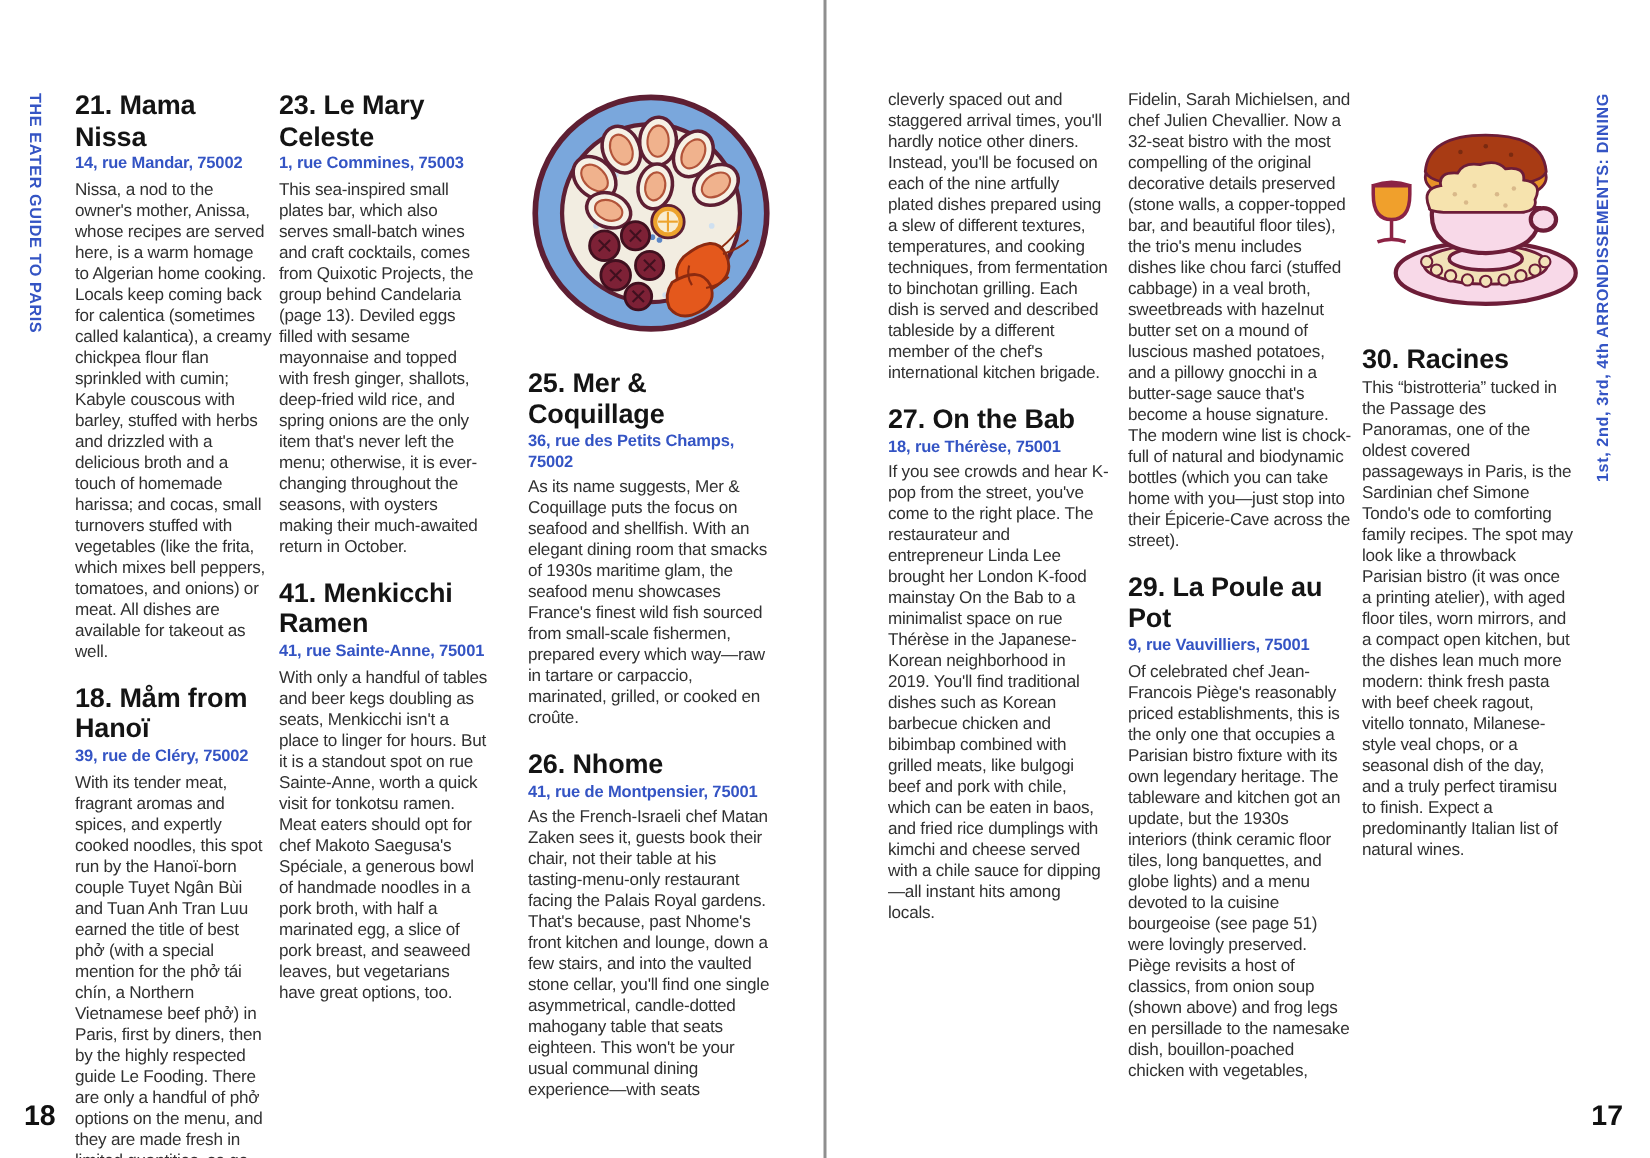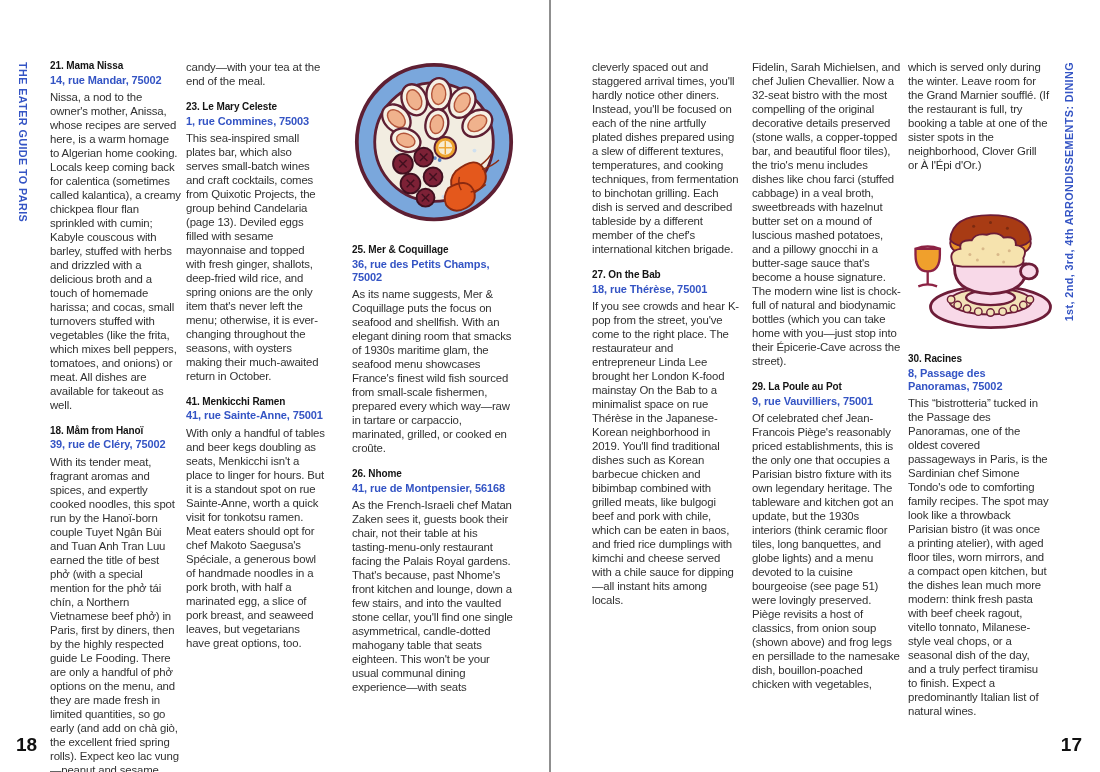--- a/index.html
+++ b/index.html
@@ -14,21 +14,21 @@
     background:#8f8f8f;
   }
   .col{position:absolute;top:60px;}
   .col-1{left:50px;width:131px;}
   .col-2{left:186px;width:139px;}
   .col-3{left:352px;width:163px;}
   .col-4{left:592px;width:147px;}
   .col-5{left:752px;width:149px;}
   .col-6{left:908px;width:141px;}
   .entry h3{
-    font-size:10px;line-height:1.15;margin:0 0 2px 0;
+    font-size:18px;line-height:1.15;margin:0 0 2px 0;
     color:#141414;font-weight:bold;letter-spacing:-0.1px;
   }
   .addr{
     font-size:11px;line-height:1.22;margin:0 0 3px 0;
     color:#3454c4;font-weight:bold;letter-spacing:-0.1px;
   }
   .body, .cont{
     font-size:11.4px;line-height:14px;margin:0;
     color:#313131;letter-spacing:-0.15px;
   }
@@ -73,21 +73,20 @@
       <p class="body">Nissa, a nod to the owner's mother, Anissa, whose recipes are served here, is a warm homage to Algerian home cooking. Locals keep coming back for calentica (sometimes called kalantica), a creamy chickpea flour flan sprinkled with cumin; Kabyle couscous with barley, stuffed with herbs and drizzled with a delicious broth and a touch of homemade harissa; and cocas, small turnovers stuffed with vegetables (like the frita, which mixes bell peppers, tomatoes, and onions) or meat. All dishes are available for takeout as well.</p>
     </section>
     <section class="entry">
       <h3>18. Måm from Hanoï</h3>
       <p class="addr">39, rue de Cléry, 75002</p>
       <p class="body">With its tender meat, fragrant aromas and spices, and expertly cooked noodles, this spot run by the Hanoï-born couple Tuyet Ngân Bùi and Tuan Anh Tran Luu earned the title of best phở (with a special mention for the phở tái chín, a Northern Vietnamese beef phở) in Paris, first by diners, then by the highly respected guide Le Fooding. There are only a handful of phở options on the menu, and they are made fresh in limited quantities, so go early (and add on chà giò, the excellent fried spring rolls). Expect keo lac vung—peanut and sesame</p>
     </section>
   </div>
 
   <div class="col col-2">
-    <p class="cont">candy—with your tea at the end of the meal.</p>
     <section class="entry">
       <h3>23. Le Mary Celeste</h3>
       <p class="addr">1, rue Commines, 75003</p>
       <p class="body">This sea-inspired small plates bar, which also serves small-batch wines and craft cocktails, comes from Quixotic Projects, the group behind Candelaria (page 13). Deviled eggs filled with sesame mayonnaise and topped with fresh ginger, shallots, deep-fried wild rice, and spring onions are the only item that's never left the menu; otherwise, it is ever-changing throughout the seasons, with oysters making their much-awaited return in October.</p>
     </section>
     <section class="entry">
       <h3>41. Menkicchi Ramen</h3>
       <p class="addr">41, rue Sainte-Anne, 75001</p>
       <p class="body">With only a handful of tables and beer kegs doubling as seats, Menkicchi isn't a place to linger for hours. But it is a standout spot on rue Sainte-Anne, worth a quick visit for tonkotsu ramen. Meat eaters should opt for chef Makoto Saegusa's Spéciale, a generous bowl of handmade noodles in a pork broth, with half a marinated egg, a slice of pork breast, and seaweed leaves, but vegetarians have great options, too.</p>
     </section>
@@ -179,21 +178,21 @@
         </g>
       </svg>
     </span>
     <section class="entry">
       <h3>25. Mer &amp; Coquillage</h3>
       <p class="addr">36, rue des Petits Champs, 75002</p>
       <p class="body">As its name suggests, Mer &amp; Coquillage puts the focus on seafood and shellfish. With an elegant dining room that smacks of 1930s maritime glam, the seafood menu showcases France's finest wild fish sourced from small-scale fishermen, prepared every which way—raw in tartare or carpaccio, marinated, grilled, or cooked en croûte.</p>
     </section>
     <section class="entry">
       <h3>26. Nhome</h3>
-      <p class="addr">41, rue de Montpensier, 56168</p>
+      <p class="addr">41, rue de Montpensier, 75001</p>
       <p class="body">As the French-Israeli chef Matan Zaken sees it, guests book their chair, not their table at his tasting-menu-only restaurant facing the Palais Royal gardens. That's because, past Nhome's front kitchen and lounge, down a few stairs, and into the vaulted stone cellar, you'll find one single asymmetrical, candle-dotted mahogany table that seats eighteen. This won't be your usual communal dining experience—with seats</p>
     </section>
   </div>
 
   <div class="col col-4">
     <p class="cont">cleverly spaced out and staggered arrival times, you'll hardly notice other diners. Instead, you'll be focused on each of the nine artfully plated dishes prepared using a slew of different textures, temperatures, and cooking techniques, from fermentation to binchotan grilling. Each dish is served and described tableside by a different member of the chef's international kitchen brigade.</p>
     <section class="entry">
       <h3>27. On the Bab</h3>
       <p class="addr">18, rue Thérèse, 75001</p>
       <p class="body">If you see crowds and hear K-pop from the street, you've come to the right place. The restaurateur and entrepreneur Linda Lee brought her London K-food mainstay On the Bab to a minimalist space on rue Thérèse in the Japanese-Korean neighborhood in 2019. You'll find traditional dishes such as Korean barbecue chicken and bibimbap combined with grilled meats, like bulgogi beef and pork with chile, which can be eaten in baos, and fried rice dumplings with kimchi and cheese served with a chile sauce for dipping—all instant hits among locals.</p>
@@ -203,21 +202,20 @@
   <div class="col col-5">
     <p class="cont">Fidelin, Sarah Michielsen, and chef Julien Chevallier. Now a 32-seat bistro with the most compelling of the original decorative details preserved (stone walls, a copper-topped bar, and beautiful floor tiles), the trio's menu includes dishes like chou farci (stuffed cabbage) in a veal broth, sweetbreads with hazelnut butter set on a mound of luscious mashed potatoes, and a pillowy gnocchi in a butter-sage sauce that's become a house signature. The modern wine list is chock-full of natural and biodynamic bottles (which you can take home with you—just stop into their Épicerie-Cave across the street).</p>
     <section class="entry">
       <h3>29. La Poule au Pot</h3>
       <p class="addr">9, rue Vauvilliers, 75001</p>
       <p class="body">Of celebrated chef Jean-Francois Piège's reasonably priced establishments, this is the only one that occupies a Parisian bistro fixture with its own legendary heritage. The tableware and kitchen got an update, but the 1930s interiors (think ceramic floor tiles, long banquettes, and globe lights) and a menu devoted to la cuisine bourgeoise (see page 51) were lovingly preserved. Piège revisits a host of classics, from onion soup (shown above) and frog legs en persillade to the namesake dish, bouillon-poached chicken with vegetables,</p>
     </section>
   </div>
 
   <div class="col col-6">
-    <p class="cont">which is served only during the winter. Leave room for the Grand Marnier soufflé. (If the restaurant is full, try booking a table at one of the sister spots in the neighborhood, Clover Grill or À l'Épi d'Or.)</p>
     <span class="illus" style="width:150px;">
       <svg width="150" height="152" viewBox="0 0 160 162">
 
         <ellipse cx="88" cy="130" rx="64" ry="22" fill="#f8d9e8" stroke="#6d1d38" stroke-width="3"></ellipse>
         <ellipse cx="88" cy="124" rx="44" ry="14" fill="#f2e2b8" stroke="#6d1d38" stroke-width="2"></ellipse>
         <g fill="#f2e2b8" stroke="#6d1d38" stroke-width="1.5">
           <circle cx="46" cy="122" r="4"></circle>
             <circle cx="53" cy="128" r="4"></circle>
             <circle cx="63" cy="132" r="4"></circle>
           <circle cx="75" cy="135" r="4"></circle>
@@ -254,21 +252,20 @@
         <g stroke="#8c2344" stroke-width="2.5">
           <path d="M8,74 q0,18 13,18 q13,0 13,-18 l0,-6 -26,0 z" fill="#f0a02c"></path>
           <path d="M8,68 q13,-5 26,0" fill="none"></path>
           <line x1="21" y1="92" x2="21" y2="106"></line>
           <path d="M11,108 q10,-4 20,0" fill="#f8d9e8"></path>
         </g>
       </svg>
     </span>
     <section class="entry">
       <h3>30. Racines</h3>
-      <p class="addr">8, Passage des Panoramas, 75002</p>
       <p class="body">This “bistrotteria” tucked in the Passage des Panoramas, one of the oldest covered passageways in Paris, is the Sardinian chef Simone Tondo's ode to comforting family recipes. The spot may look like a throwback Parisian bistro (it was once a printing atelier), with aged floor tiles, worn mirrors, and a compact open kitchen, but the dishes lean much more modern: think fresh pasta with beef cheek ragout, vitello tonnato, Milanese-style veal chops, or a seasonal dish of the day, and a truly perfect tiramisu to finish. Expect a predominantly Italian list of natural wines.</p>
     </section>
   </div>
 
   <div class="pagenum pagenum-left">18</div>
   <div class="pagenum pagenum-right">17</div>
 
 </div>
 
 </body></html>

